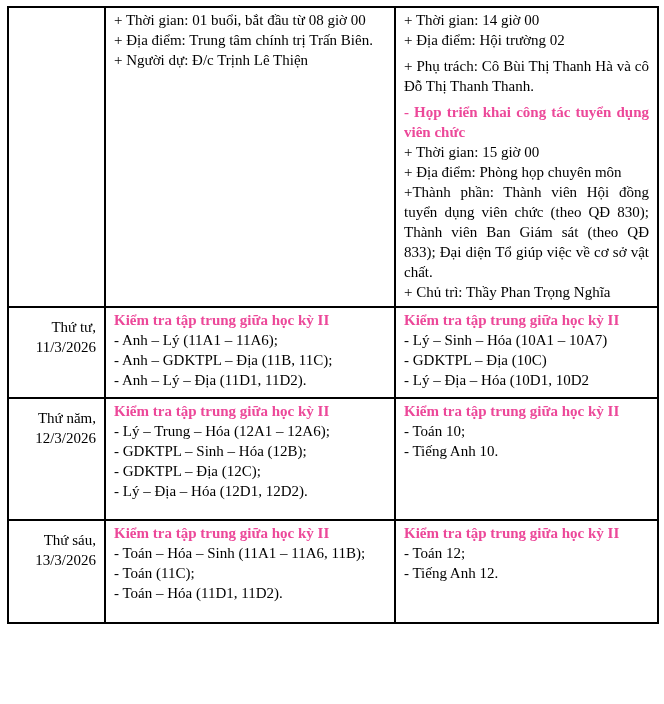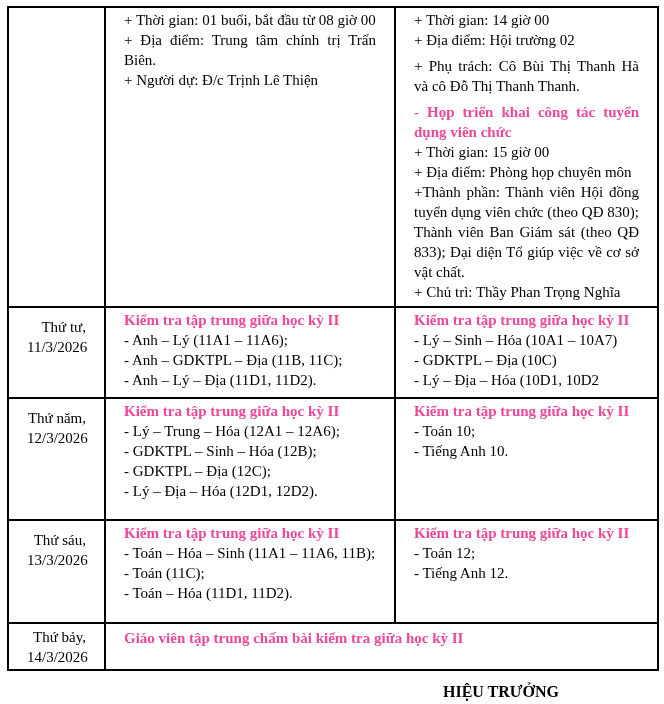--- a/index.html
+++ b/index.html
@@ -19,21 +19,21 @@
   }
   table.schedule {
     border-collapse: collapse;
     table-layout: fixed;
     margin: 6px 0 0 7px;
     width: 650px;
   }
   td {
     border: 2px solid #000000;
     vertical-align: top;
-    padding: 2px 18px;
+    padding: 2px 8px;
     font-size: 15px;
     line-height: 20px;
     overflow: hidden;
     margin-top: 48px;
   }
   td.day-cell {
     text-align: right;
     padding-top: 9px;
   }
   td.merged-cell {
@@ -139,27 +139,17 @@
         <p>- Toán (11C);</p>
         <p>- Toán – Hóa (11D1, 11D2).</p>
       </td>
       <td class="content-cell">
         <p class="red-bold">Kiểm tra tập trung giữa học kỳ II</p>
         <p>- Toán 12;</p>
         <p>- Tiếng Anh 12.</p>
       </td>
     </tr>
 
-    <tr style="height:47px">
-      <td class="day-cell" style="padding-top:3px">
-        <div>Thứ bảy,</div>
-        <div>14/3/2026</div>
-      </td>
-      <td class="content-cell merged-cell" colspan="2">
-        <p class="red-bold">Giáo viên tập trung chấm bài kiểm tra giữa học kỳ II</p>
-      </td>
-    </tr>
   </tbody>
     </table>
 
-  <div class="footer-sign">HIỆU TRƯỞNG</div>
 
 </div>
 
 </body></html>

